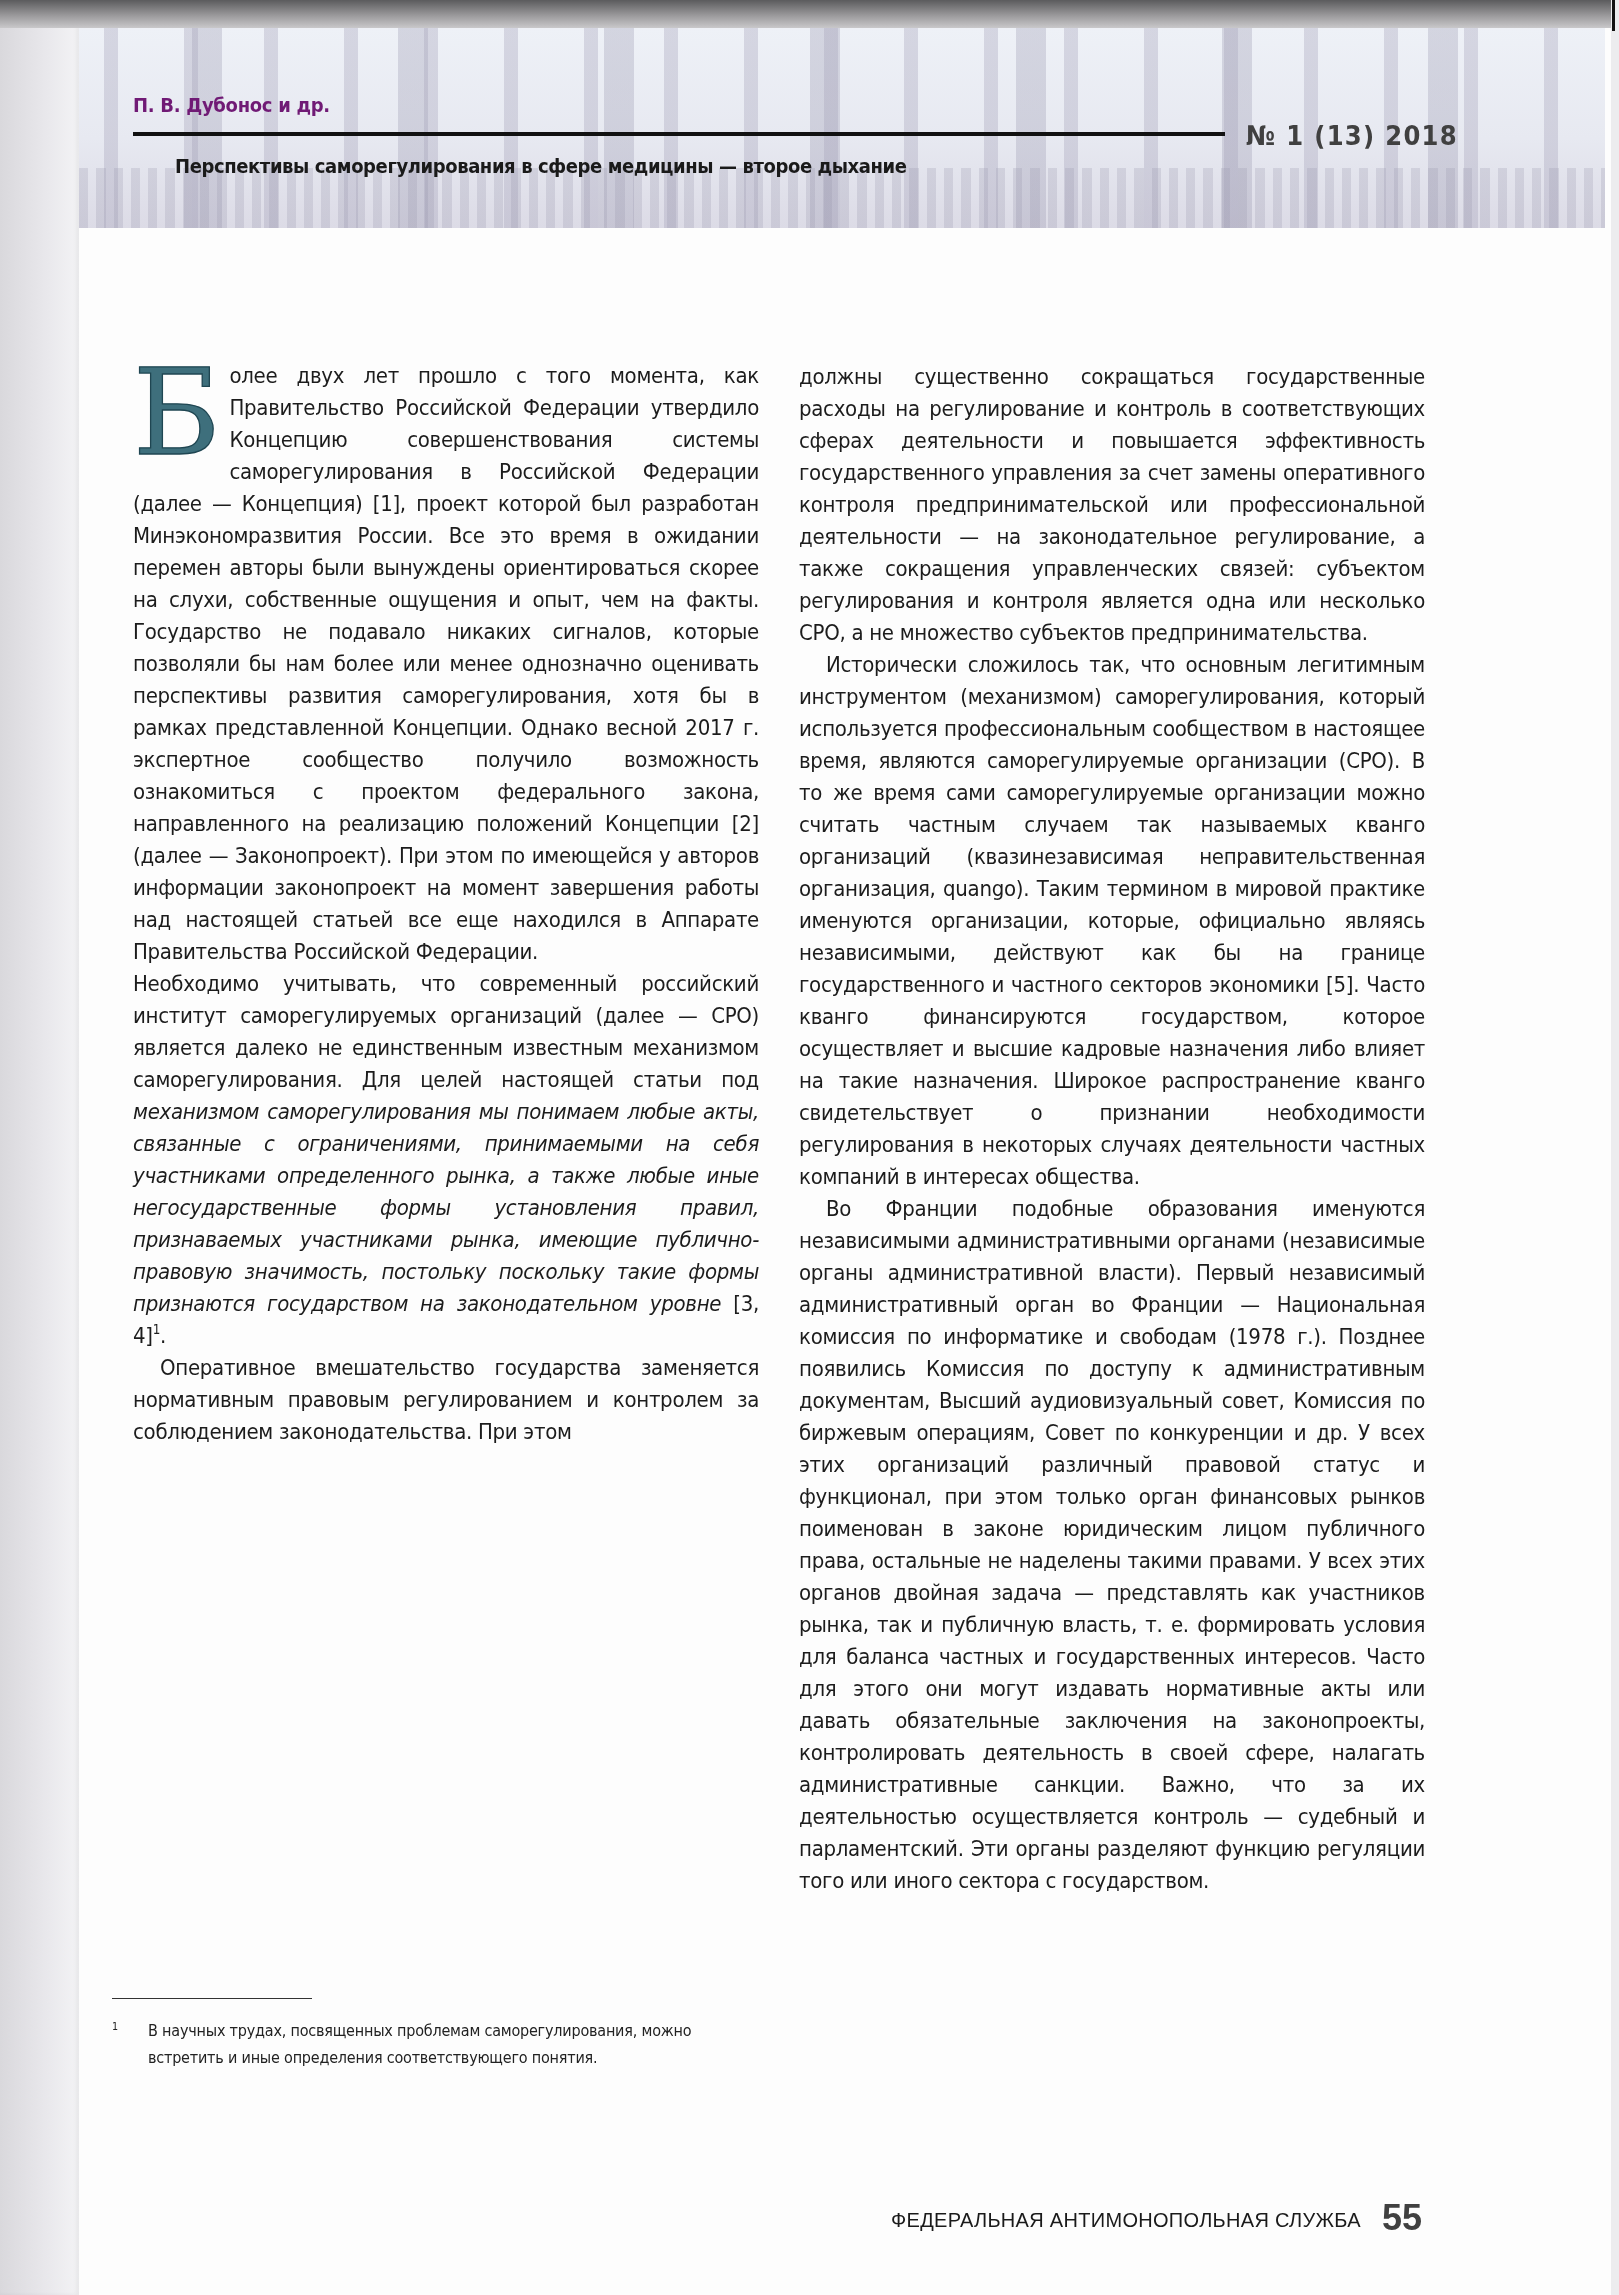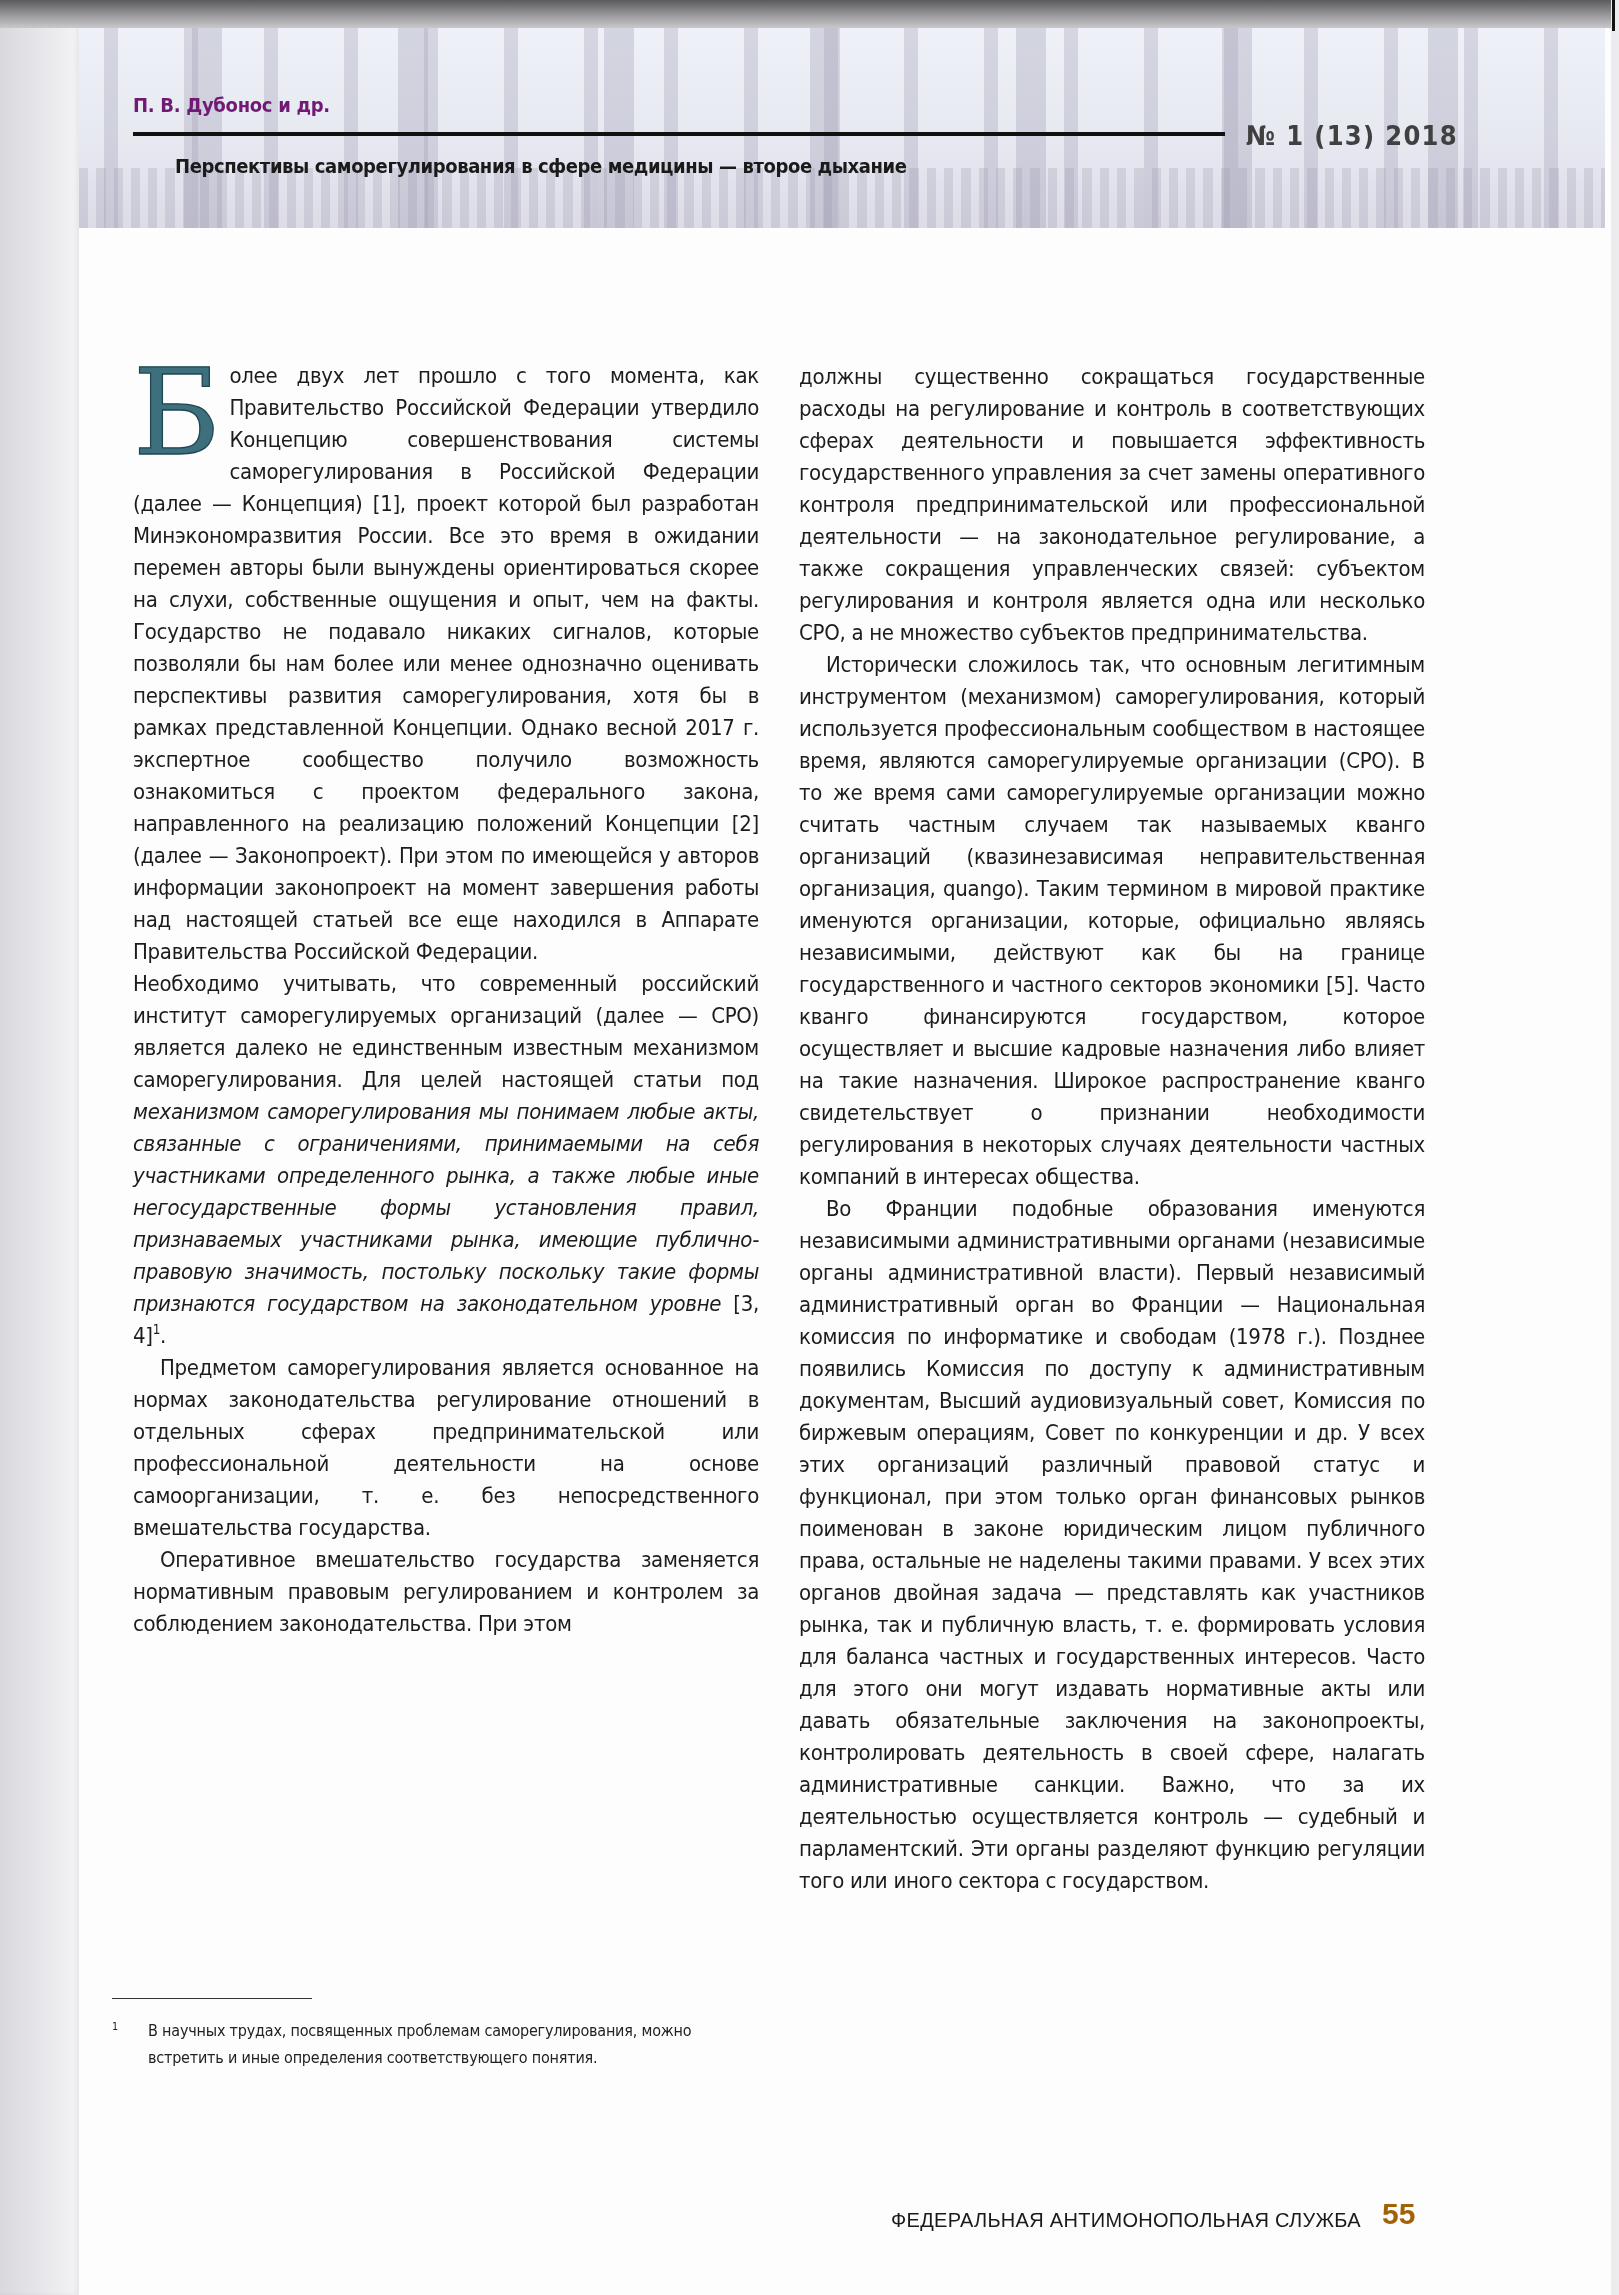--- a/index.html
+++ b/index.html
@@ -83,40 +83,39 @@
   .footnote .fn-mark { position: absolute; left: 0; top: -4px; font-size: 10.7px; }
   .footnote .fn-text { display: block; margin-left: 36px; }
   .footer-org {
     position: absolute; left: 891px; top: 2209px;
     font-family: Liberation Sans, sans-serif;
     font-size: 20px; letter-spacing: 0.3px; color: #1a1a1a;
   }
   .footer-page {
     position: absolute; left: 1382px; top: 2197px;
     font-family: "Liberation Sans", "DejaVu Sans", sans-serif;
-    font-size: 30px; font-weight: bold; color: #a16207;
+    font-size: 36px; font-weight: bold; color: #404040;
   }
 </style>
 </head>
 <body>
 
 <div class="gutter"></div>
 <div class="top-shadow"></div>
 <div class="right-edge"></div>
 
 <div class="header-band"></div>
 <div class="hdr-author">П. В. Дубонос и др.</div>
 <div class="hdr-rule"></div>
 <div class="hdr-issue">№ 1 (13) 2018</div>
 <div class="hdr-title">Перспективы саморегулирования в сфере медицины — второе дыхание</div>
 
 <div class="col col-left">
   <p><span class="dropcap">Б</span><span>олее двух лет прошло с того момента, как Правительство Российской Федерации утвердило Концепцию совершенствования системы саморегулирования в Российской Федерации (далее — Концепция) [1], проект которой был разработан Минэкономразвития России. Все это время в ожидании перемен авторы были вынуждены ориентироваться скорее на слухи, собственные ощущения и опыт, чем на факты. Государство не подавало никаких сигналов, которые позволяли бы нам более или менее однозначно оценивать перспективы развития саморегулирования, хотя бы в рамках представленной Концепции. Однако весной 2017 г. экспертное сообщество получило возможность ознакомиться с проектом федерального закона, направленного на реализацию положений Концепции [2] (далее — Законопроект). При этом по имеющейся у авторов информации законопроект на момент завершения работы над настоящей статьей все еще находился в Аппарате Правительства Российской Федерации.</span></p>
   <p><span>Необходимо учитывать, что современный российский институт саморегулируемых организаций (далее — СРО) является далеко не единственным известным механизмом саморегулирования. Для целей настоящей статьи под </span><em>механизмом саморегулирования мы понимаем любые акты, связанные с ограничениями, принимаемыми на себя участниками определенного рынка, а также любые иные негосударственные формы установления правил, признаваемых участниками рынка, имеющие публично-правовую значимость, постольку поскольку такие формы признаются государством на законодательном уровне</em><span> [3, 4]</span><sup>1</sup><span>.</span></p>
-  <p class="indent">Предметом саморегулирования является основанное на нормах законодательства регулирование отношений в отдельных сферах предпринимательской или профессиональной деятельности на основе самоорганизации, т. е. без непосредственного вмешательства государства.</p>
   <p class="indent">Оперативное вмешательство государства заменяется нормативным правовым регулированием и контролем за соблюдением законодательства. При этом</p>
 </div>
 
 <div class="col col-right">
   <p>должны существенно сокращаться государственные расходы на регулирование и контроль в соответствующих сферах деятельности и повышается эффективность государственного управления за счет замены оперативного контроля предпринимательской или профессиональной деятельности — на законодательное регулирование, а также сокращения управленческих связей: субъектом регулирования и контроля является одна или несколько СРО, а не множество субъектов предпринимательства.</p>
   <p class="indent">Исторически сложилось так, что основным легитимным инструментом (механизмом) саморегулирования, который используется профессиональным сообществом в настоящее время, являются саморегулируемые организации (СРО). В то же время сами саморегулируемые организации можно считать частным случаем так называемых кванго организаций (квазинезависимая неправительственная организация, quango). Таким термином в мировой практике именуются организации, которые, официально являясь независимыми, действуют как бы на границе государственного и частного секторов экономики [5]. Часто кванго финансируются государством, которое осуществляет и высшие кадровые назначения либо влияет на такие назначения. Широкое распространение кванго свидетельствует о признании необходимости регулирования в некоторых случаях деятельности частных компаний в интересах общества.</p>
   <p class="indent">Во Франции подобные образования именуются независимыми административными органами (независимые органы административной власти). Первый независимый административный орган во Франции — Национальная комиссия по информатике и свободам (1978 г.). Позднее появились Комиссия по доступу к административным документам, Высший аудиовизуальный совет, Комиссия по биржевым операциям, Совет по конкуренции и др. У всех этих организаций различный правовой статус и функционал, при этом только орган финансовых рынков поименован в законе юридическим лицом публичного права, остальные не наделены такими правами. У всех этих органов двойная задача — представлять как участников рынка, так и публичную власть, т. е. формировать условия для баланса частных и государственных интересов. Часто для этого они могут издавать нормативные акты или давать обязательные заключения на законопроекты, контролировать деятельность в своей сфере, налагать административные санкции. Важно, что за их деятельностью осуществляется контроль — судебный и парламентский. Эти органы разделяют функцию регуляции того или иного сектора с государством.</p>
 </div>
 
 <div class="footnote-rule"></div>

